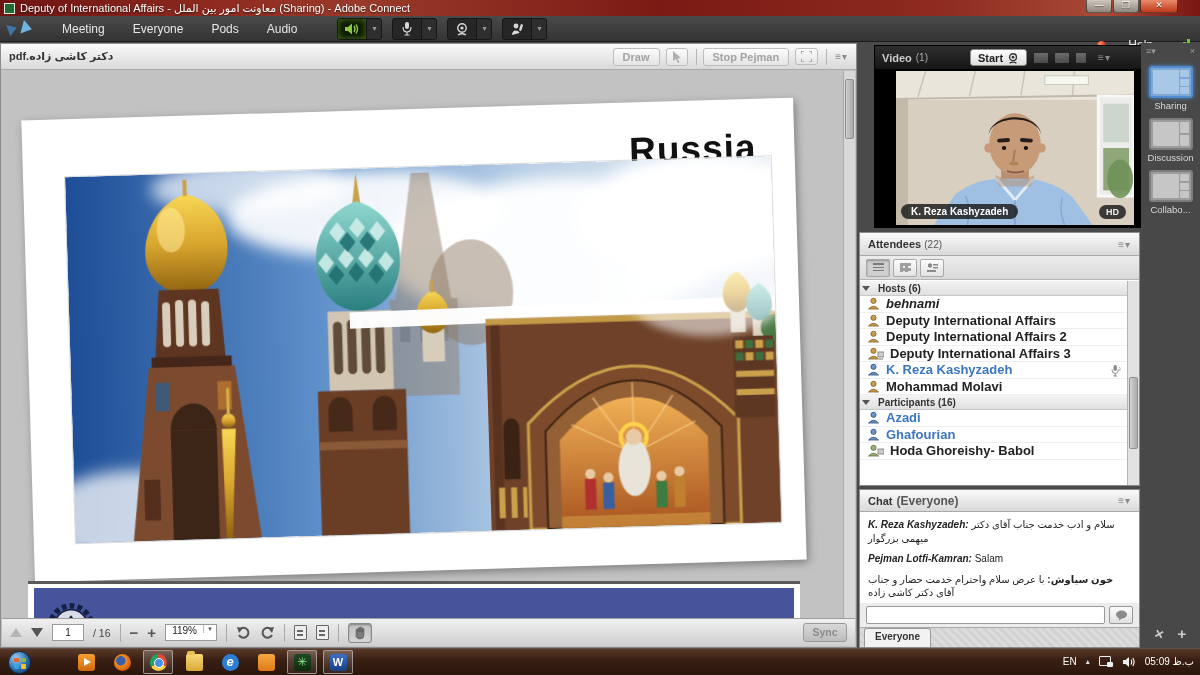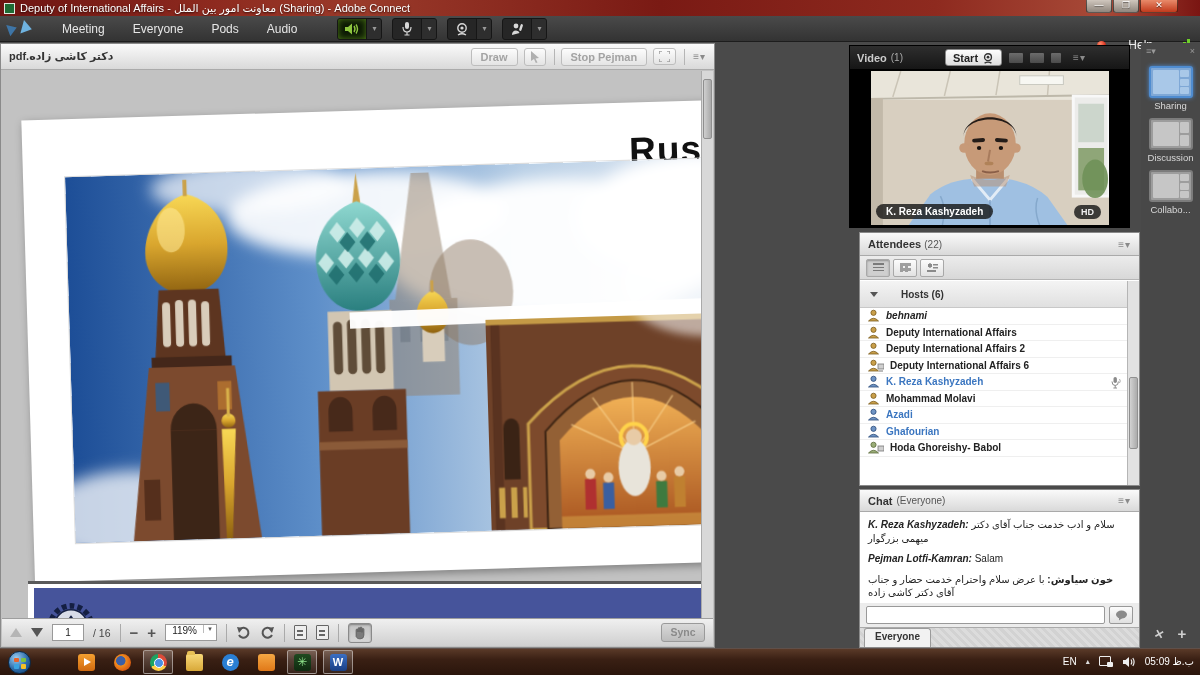--- a/index.html
+++ b/index.html
@@ -34,21 +34,21 @@
   .ctl-main.lit { background:#0d1a05; box-shadow:inset 0 0 6px #4e7a17; }
   .ctl-caret { width:15px; height:20px; border-left:1px solid #161616; color:#999; font-size:8px;
     display:flex; align-items:center; justify-content:center; background:#2e2e2e; }
   #mb-right { position:absolute; right:10px; top:16px; height:26px; display:flex; align-items:center; gap:14px; }
   #recdot { width:9px; height:9px; border-radius:50%; background:radial-gradient(circle at 35% 30%,#ff8a6a,#d21f10 70%); }
   #helpbtn { color:#eee; font-size:12px; padding:0 8px; }
   #sigbars { display:flex; align-items:flex-end; gap:1px; height:14px; }
   #sigbars i { width:3px; background:#6fd02a; display:block; }
 
   
-  #sharepod { position:absolute; left:0; top:43px; width:715px; height:605px; background:#c2c2c2; border:1px solid #8a8a8a; }
+  #sharepod { position:absolute; left:0; top:43px; width:857px; height:605px; background:#c2c2c2; border:1px solid #8a8a8a; }
   .podhead { height:26px; background:linear-gradient(#fafafa,#d9d9d9); border-bottom:1px solid #aaa;
     display:flex; align-items:center; padding:0 8px; font-size:11px; font-weight:bold; color:#333; }
   #sharehead .fname { direction:rtl; }
   #sharehead .sp { flex:1; }
   .gbtn { border:1px solid #bdbdbd; border-radius:3px; background:linear-gradient(#fcfcfc,#e4e4e4);
     color:#a3a3a3; font-size:11px; font-weight:bold; padding:2px 9px; margin-left:6px; }
   .gbtn.ic { padding:2px 5px; }
   .hsep { width:1px; height:16px; background:#b5b5b5; margin-left:8px; }
   .podmenu { color:#8a8a8a; font-size:10px; letter-spacing:1px; margin-left:8px; }
 
@@ -83,21 +83,21 @@
   #zoombox .zc { width:13px; border-left:1px solid #bbb; color:#555; font-size:7px; text-align:center; }
   .rot { font-size:13px; font-weight:bold; color:#555; }
   .fitic { width:13px; height:15px; border:1.5px solid #666; border-radius:1px; position:relative; background:#eee; }
   .fitic:after { content:""; position:absolute; left:2px; top:4px; width:6px; height:2px; background:#666; box-shadow:0 4px 0 #666; }
   #handbtn { width:24px; height:20px; border:1px solid #8a8a8a; border-radius:3px; background:linear-gradient(#c2c2c2,#d6d6d6);
     box-shadow:inset 0 1px 2px rgba(0,0,0,.35); display:flex; align-items:center; justify-content:center; }
   #syncbtn { position:absolute; right:8px; top:4px; width:44px; height:19px; border:1px solid #9a9a9a; border-radius:3px;
     background:linear-gradient(#d9d9d9,#bcbcbc); color:#8a8a8a; font-size:10.5px; font-weight:bold; text-align:center; line-height:17px; }
 
   
-  #videopod { position:absolute; left:849px; top:45px; width:281px; height:183px; background:#111; border:1px solid #000; }
+  #videopod { position:absolute; left:874px; top:45px; width:281px; height:183px; background:#111; border:1px solid #000; }
   #vidhead { height:23px; background:linear-gradient(#2e2e2e,#161616); display:flex; align-items:center; padding:0 7px; color:#ccc; font-size:11px; font-weight:bold; gap:4px; }
   #vidhead .cnt { font-weight:normal; font-size:10px; color:#aaa; }
   #startbtn { margin-left:38px; height:17px; border:1px solid #888; border-radius:3px; background:linear-gradient(#fdfdfd,#dedede);
     color:#222; font-size:11px; font-weight:bold; display:flex; align-items:center; padding:0 7px; gap:4px; }
   .vic { width:14px; height:10px; background:linear-gradient(#9a9a9a,#6a6a6a); border-radius:1px; opacity:.6; margin-left:3px; }
   #vidbody { position:absolute; left:0; top:23px; right:0; bottom:0; background:#000; }
   #vidframe { position:absolute; left:21px; top:2px; width:238px; height:154px; }
   #vidframe svg { width:100%; height:100%; display:block; }
   #nametag { position:absolute; left:26px; bottom:8px; background:rgba(20,20,20,.8); color:#fff; font-size:10px; font-weight:bold;
     padding:2px 10px; border-radius:9px; }
@@ -113,38 +113,38 @@
   .g-lines { width:11px; height:9px; background:repeating-linear-gradient(#7a7a7a 0 1.5px,transparent 1.5px 3.5px); }
   .g-grid { width:11px; height:9px; background:
       repeating-linear-gradient(90deg,#8a8a8a 0 3px,transparent 3px 5.5px),
       repeating-linear-gradient(#8a8a8a 0 3px,transparent 3px 5.5px); opacity:.8; }
   .g-person { width:11px; height:9px; background:
       radial-gradient(circle at 3px 2.5px,#8a8a8a 2px,transparent 2.2px),
       linear-gradient(#8a8a8a,#8a8a8a) 6px 1px/5px 1.5px no-repeat,
       linear-gradient(#8a8a8a,#8a8a8a) 6px 4px/5px 1.5px no-repeat,
       linear-gradient(#8a8a8a,#8a8a8a) 0 7px/9px 2px no-repeat; }
   #attlist { position:absolute; left:0; top:48px; right:12px; bottom:0; overflow:hidden; background:#fff; }
-  .secrow { height:27px; background:linear-gradient(#f4f4f4,#e0e0e0); border-bottom:1px solid #c8c8c8;
-    display:flex; align-items:center; gap:23px; padding:0 10px; font-size:10px; font-weight:bold; color:#333; }
+  .secrow { height:15px; background:linear-gradient(#f4f4f4,#e0e0e0); border-bottom:1px solid #c8c8c8;
+    display:flex; align-items:center; gap:8px; padding:0 2px; font-size:10px; font-weight:bold; color:#333; }
   .secrow.dim { color:#8a8a8a; }
   .tw-dn { width:0;height:0;border-left:4px solid transparent;border-right:4px solid transparent;border-top:5px solid #555; }
   .tw-rt { width:0;height:0;border-top:4px solid transparent;border-bottom:4px solid transparent;border-left:5px solid #999; }
   .arow { height:16.5px; display:flex; align-items:center; gap:6px; padding:0 7px; border-bottom:1px solid #efefef;
-    font-size:10px; color:#222; font-weight:bold; background:#fff; position:relative; }
+    font-size:13px; color:#222; font-weight:bold; background:#fff; position:relative; }
   .arow .nm { white-space:nowrap; }
   .arow.blue .nm { color:#3b76c0; }
   .arow.it .nm { font-style:italic; }
   .picon { flex:none; }
   .micr { position:absolute; right:5px; top:2px; }
   #attscroll { position:absolute; right:0; top:48px; width:12px; bottom:0; background:#e2e2e2; border-left:1px solid #b5b5b5; }
   #attscroll .thumb { position:absolute; left:1px; right:1px; top:96px; height:72px; background:linear-gradient(90deg,#d2d2d2,#ababab); border:1px solid #909090; border-radius:2px; }
 
   #chatpod { position:absolute; left:859px; top:489px; width:281px; height:159px; background:#fff; border:1px solid #8a8a8a; }
   #chathead { height:22px; }
-  #chathead .scope { font-weight:normal; font-size:10px; color:#555; margin-left:4px; }
+  #chathead .scope { font-weight:bold; font-size:12px; color:#555; margin-left:4px; }
   #chatmsgs { position:absolute; left:0; top:22px; right:0; height:92px; padding:6px 8px; font-size:10px; color:#222; overflow:hidden; }
   .cmsg { margin-bottom:7px; line-height:1.35; }
   .cmsg .snd { font-weight:bold; font-style:italic; }
   .cmsg .snd.fa { font-style:normal;text-align:right; }
   #chatinputrow { position:absolute; left:0; right:0; bottom:20px; height:24px; display:flex; align-items:center; padding:0 6px; gap:4px; background:#ececec; }
   #chatinput { flex:1; height:18px; border:1px solid #999; border-radius:2px; background:#fff; font-size:10px; padding:0 4px; }
   #sendbtn { width:24px; height:18px; border:1px solid #999; border-radius:2px; background:linear-gradient(#fcfcfc,#e0e0e0);
     display:flex; align-items:center; justify-content:center; }
   #chattabs { position:absolute; left:0; right:0; bottom:0; height:20px; background:repeating-linear-gradient(45deg,#dcdcdc 0 3px,#d2d2d2 3px 6px); border-top:1px solid #aaa; }
   #tab-everyone { position:absolute; left:4px; bottom:0; height:19px; background:#f2f2f2; border:1px solid #9a9a9a; border-bottom:none;
@@ -625,40 +625,44 @@
           </svg>
         <span class="nm">Deputy International Affairs 2</span>
       </div>
       <div class="arow">
         <svg class="picon" width="17" height="13" viewBox="0 0 17 13">
             <circle cx="6.5" cy="3.8" r="2.6" fill="#c99f4a" stroke="#7a5a1a" stroke-width="0.8"></circle>
             <path d="M1.5,12 Q6.5,6.5 11.5,12 Z" fill="#c99f4a" stroke="#7a5a1a" stroke-width="0.8"></path>
             <rect x="11" y="5" width="6" height="5" fill="#cfcfcf" stroke="#777" stroke-width="0.8"></rect>
             <line x1="12" y1="12" x2="16" y2="12" stroke="#777"></line>
           </svg>
-        <span class="nm">Deputy International Affairs 6</span>
+        <span class="nm">Deputy International Affairs 3</span>
       </div>
       <div class="arow blue">
         <svg class="picon" width="13" height="13" viewBox="0 0 13 13">
             <circle cx="6.5" cy="3.8" r="2.6" fill="#6f94c4" stroke="#2a4a7a" stroke-width="0.8"></circle>
             <path d="M1.5,12 Q6.5,6.5 11.5,12 Z" fill="#6f94c4" stroke="#2a4a7a" stroke-width="0.8"></path>
           </svg>
         <span class="nm">K. Reza Kashyzadeh</span>
         <svg class="micr" width="12" height="13" viewBox="0 0 12 13">
             <rect x="3.5" y="1" width="3.4" height="6" rx="1.7" fill="#8a8a8a"></rect>
             <path d="M2,5.5 Q2,9.5 5.2,9.5 Q8.4,9.5 8.4,5.5 M5.2,9.5 L5.2,12 M3.4,12 L7,12" stroke="#8a8a8a" stroke-width="1" fill="none"></path>
             <path d="M9.5,3 Q11,5 9.5,7" stroke="#aaa" stroke-width="1" fill="none"></path>
           </svg>
       </div>
       <div class="arow">
         <svg class="picon" width="13" height="13" viewBox="0 0 13 13">
             <circle cx="6.5" cy="3.8" r="2.6" fill="#c99f4a" stroke="#7a5a1a" stroke-width="0.8"></circle>
             <path d="M1.5,12 Q6.5,6.5 11.5,12 Z" fill="#c99f4a" stroke="#7a5a1a" stroke-width="0.8"></path>
           </svg>
         <span class="nm">Mohammad Molavi</span>
+      </div>
+      <div class="secrow">
+        <span class="tw-dn"></span>
+          <span>Participants (16)</span>
       </div>
       <div class="arow blue">
         <svg class="picon" width="13" height="13" viewBox="0 0 13 13">
             <circle cx="6.5" cy="3.8" r="2.6" fill="#6f94c4" stroke="#2a4a7a" stroke-width="0.8"></circle>
             <path d="M1.5,12 Q6.5,6.5 11.5,12 Z" fill="#6f94c4" stroke="#2a4a7a" stroke-width="0.8"></path>
           </svg>
         <span class="nm">Azadi</span>
       </div>
       <div class="arow blue">
         <svg class="picon" width="13" height="13" viewBox="0 0 13 13">

